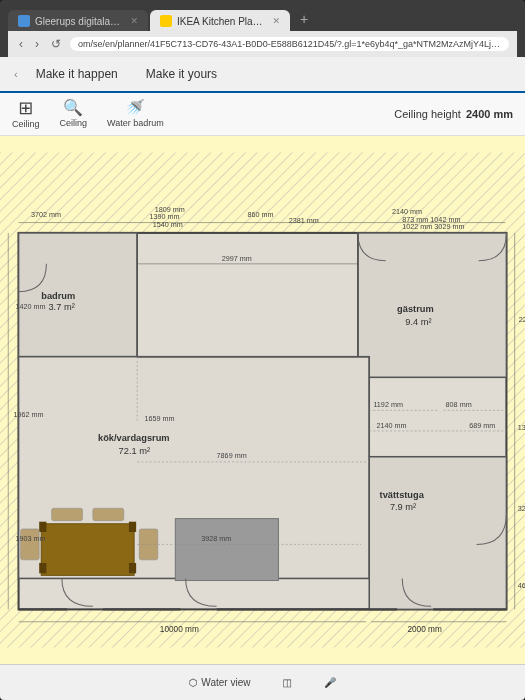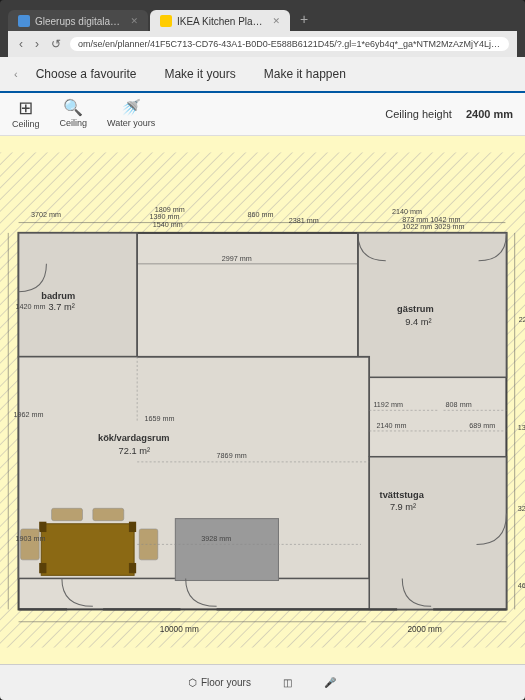--- a/index.html
+++ b/index.html
@@ -134,21 +134,21 @@
       color: #444;
     }
     .tool-icon {
       font-size: 18px;
       line-height: 1;
     }
     .ceiling-height {
       margin-left: auto;
       display: flex;
       align-items: center;
-      gap: 14px;
+      gap: 5px;
       font-size: 11px;
       color: #333;
     }
     
     .floor-plan-container {
       flex: 1;
       background: #fef9c3;
       position: relative;
       overflow: hidden;
     }
@@ -202,37 +202,36 @@
     <div class="address-bar-row">
       <span class="nav-btn">‹</span>
       <span class="nav-btn">›</span>
       <span class="nav-btn">↺</span>
       <div class="address-bar">om/se/en/planner/41F5C713-CD76-43A1-B0D0-E588B6121D45/?.gl=1*e6yb4q*_ga*NTM2MzAzMjY4LjE3MzQwMDU4M</div>
     </div>
   </div>
 
   <div class="app-nav">
     <span class="nav-arrow">‹</span>
-    <div class="app-nav-item">Choose a favourite</div>
+    <div class="app-nav-item">Make it happen</div>
     <div class="app-nav-item">Make it yours</div>
-    <div class="app-nav-item">Make it happen</div>
   </div>
 
   <div class="toolbar">
     <div class="tool-item">
       <span class="tool-icon">⊞</span>
       <span>Ceiling</span>
     </div>
     <div class="tool-item">
       <span class="tool-icon" style="font-size:16px;">🔍</span>
       <span>Ceiling</span>
     </div>
     <div class="tool-item">
       <span class="tool-icon" style="font-size:16px;">🚿</span>
-      <span>Water yours</span>
+      <span>Water badrum</span>
     </div>
     <div class="ceiling-height">
       <span>Ceiling height</span>
       <span style="font-weight:bold;text-align:right;">2400 mm</span>
     </div>
   </div>
 
   <div class="floor-plan-container">
     <svg class="floor-plan-svg" viewBox="0 0 509 480" xmlns="http://www.w3.org/2000/svg">
 
@@ -347,21 +346,21 @@
       <line x1="18" y1="455" x2="355" y2="455" stroke="#555" stroke-width="0.5"></line>
       <text x="155" y="465" font-size="8" fill="#333">10000 mm</text>
       <line x1="360" y1="455" x2="491" y2="455" stroke="#555" stroke-width="0.5"></line>
       <text x="395" y="465" font-size="8" fill="#333">2000 mm</text>
     </svg>
   </div>
 
   <div class="bottom-toolbar">
     <div class="bottom-btn">
       <span>⬡</span>
-      <span>Floor yours</span>
+      <span>Water view</span>
     </div>
     <div class="bottom-btn">
       <span>◫</span>
     </div>
     <div class="bottom-btn">
       <span>🎤</span>
     </div>
   </div>
 </div>
 

